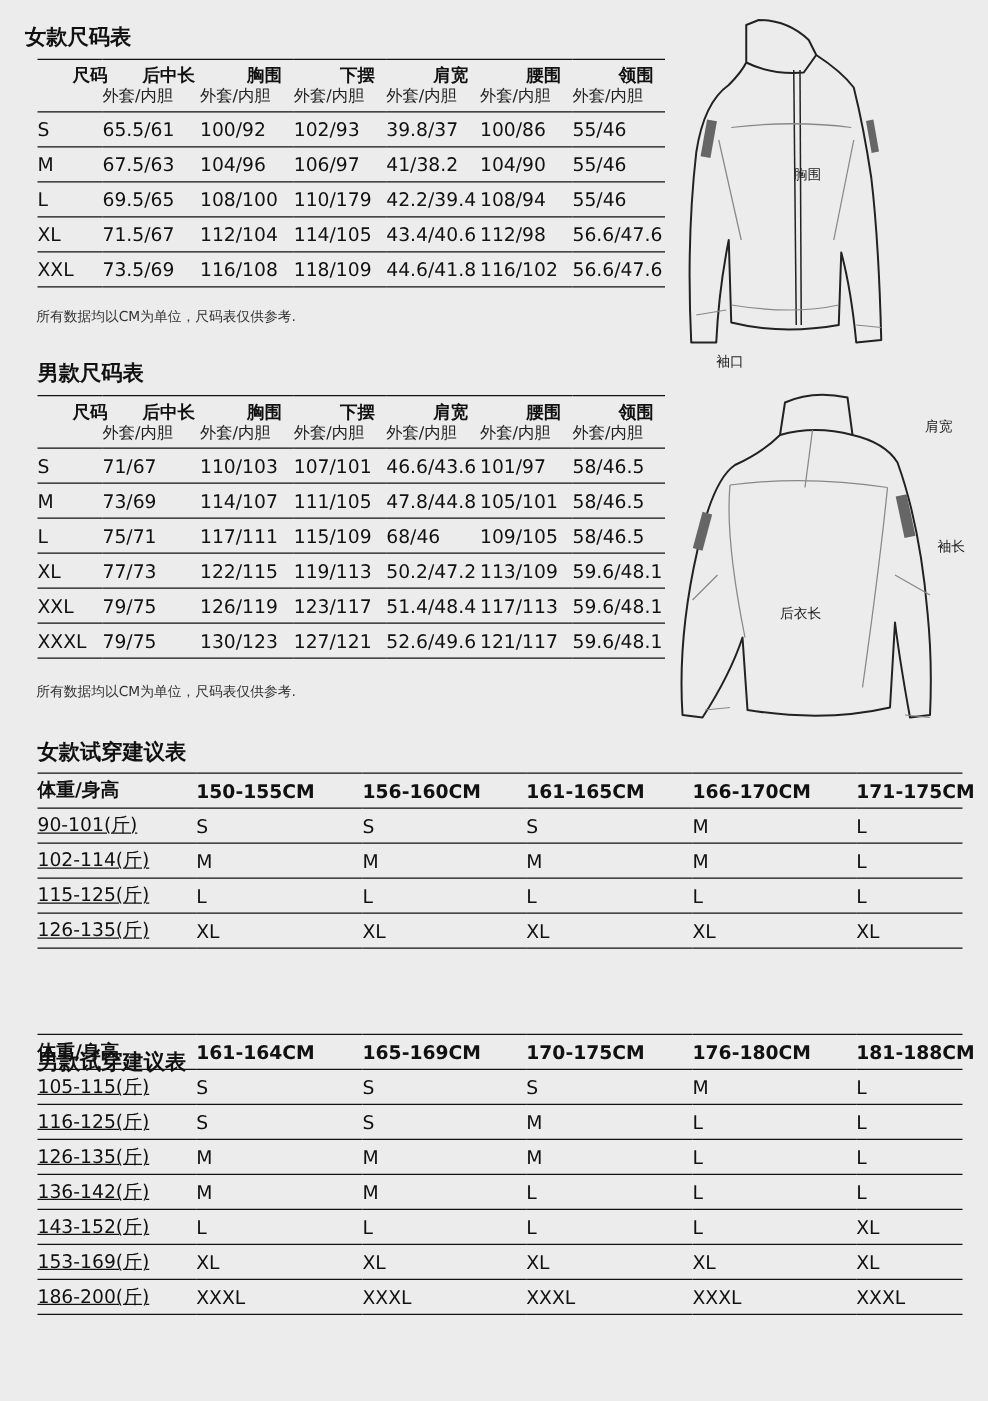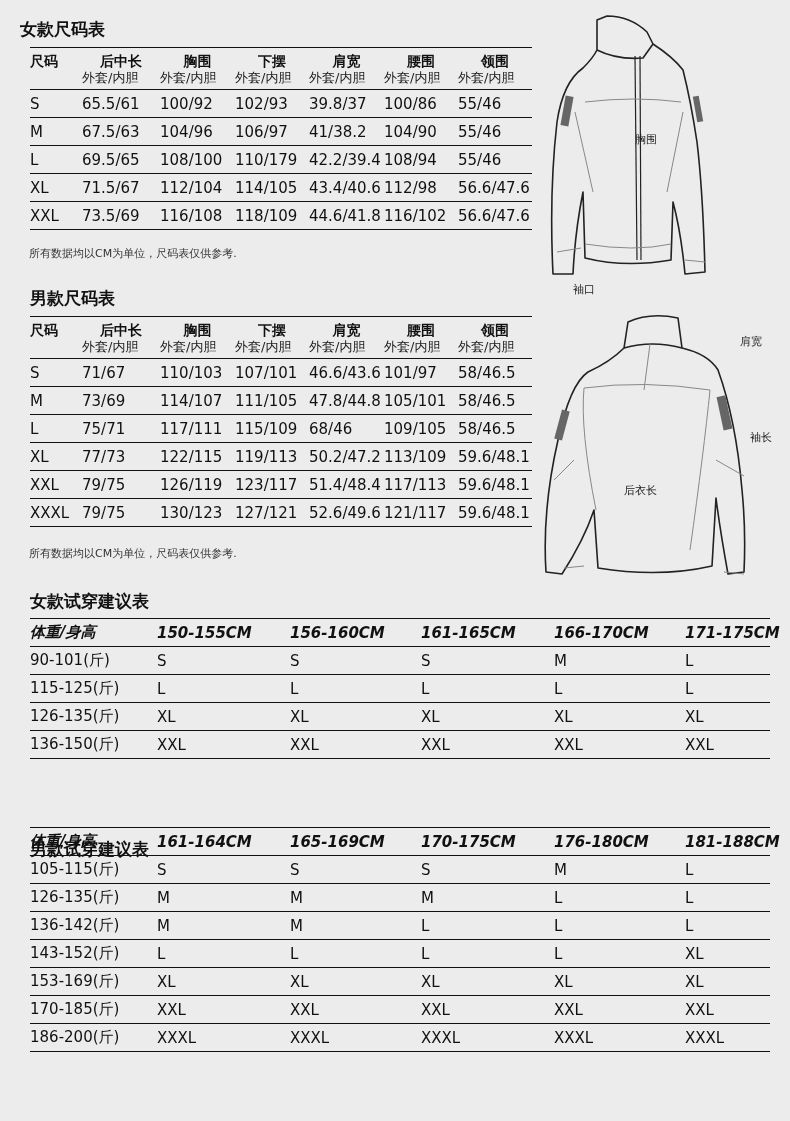--- a/index.html
+++ b/index.html
@@ -4,30 +4,30 @@
 <style>
   html, body { margin:0; padding:0; }
   body { width:790px; height:1121px; background:#ececec; color:#111; font-family:"DejaVu Sans","Liberation Sans",sans-serif; position:relative; overflow:hidden; }
   .abs { position:absolute; }
   .title { font-size:17px; font-weight:bold; color:#111; }
   .note { font-size:11px; color:#333; }
   table { border-collapse:collapse; position:absolute; table-layout:fixed; }
   .sz td, .sz th { padding:0; text-align:left; white-space:nowrap; }
   .sz thead tr { border-top:1.5px solid #111; border-bottom:1.5px solid #111; }
   .sz th { font-weight:bold; font-size:14px; vertical-align:top; padding-top:5px; height:42px; box-sizing:border-box; }
-  .sz th .main { display:block; text-align:center; line-height:16px; }
+  .sz th .main { display:block; text-align:center; line-height:16px;margin-left:28px; }
   .sz th .sub { display:block; font-weight:normal; font-size:13px; line-height:18px; color:#222; }
   .sz th.first .main { text-align:left; }
   .sz tbody tr { border-bottom:1.5px solid #111; height:28px; }
   .sz td { font-size:15px; color:#111; vertical-align:middle; }
-  .fit thead tr { border-top:1.5px solid #111; border-bottom:1.5px solid #111; height:28px;font-style:italic; }
+  .fit thead tr { border-top:1.5px solid #111; border-bottom:1.5px solid #111; height:28px; }
   .fit th { font-size:15px; font-weight:bold; text-align:left; padding:0; white-space:nowrap; }
   .fit tbody tr { border-bottom:1.5px solid #111; height:28px; }
   .fit td { font-size:15px; padding:0; white-space:nowrap; }
-  .fit td.w { text-decoration-thickness:1px; }
+  .fit td.w { text-decoration:underline; text-decoration-thickness:1px; }
   .jacket-label { font-size:11px; color:#222; position:absolute; }
 </style>
 </head>
 <body>
 
 <div class="abs title" style="left:20px;top:18px;">女款尺码表</div>
 <table class="sz" id="wsz" style="left:30px;top:47px;width:502px;">
   <colgroup>
       <col style="width:52px">
       <col style="width:78px">
@@ -291,42 +291,42 @@
   <tbody>
       <tr>
         <td class="w">90-101(斤)</td>
         <td>S</td>
         <td>S</td>
         <td>S</td>
         <td>M</td>
         <td>L</td>
       </tr>
       <tr>
+        <td class="w">102-114(斤)</td>
+        <td>M</td>
+        <td>M</td>
+        <td>M</td>
+        <td>M</td>
+        <td>L</td>
+      </tr>
+      <tr>
         <td class="w">115-125(斤)</td>
         <td>L</td>
         <td>L</td>
         <td>L</td>
         <td>L</td>
         <td>L</td>
       </tr>
       <tr>
         <td class="w">126-135(斤)</td>
         <td>XL</td>
         <td>XL</td>
         <td>XL</td>
         <td>XL</td>
         <td>XL</td>
-      </tr>
-      <tr>
-        <td class="w">136-150(斤)</td>
-        <td>XXL</td>
-        <td>XXL</td>
-        <td>XXL</td>
-        <td>XXL</td>
-        <td>XXL</td>
       </tr>
     </tbody>
 </table>
 
 <div class="abs title" style="left:30px;top:838px;">男款试穿建议表</div>
 <table class="fit" id="mfit" style="left:30px;top:827px;width:740px;">
   <colgroup>
       <col style="width:127px">
       <col style="width:133px">
       <col style="width:131px">
@@ -347,20 +347,28 @@
   <tbody>
       <tr>
         <td class="w">105-115(斤)</td>
         <td>S</td>
         <td>S</td>
         <td>S</td>
         <td>M</td>
         <td>L</td>
       </tr>
       <tr>
+        <td class="w">116-125(斤)</td>
+        <td>S</td>
+        <td>S</td>
+        <td>M</td>
+        <td>L</td>
+        <td>L</td>
+      </tr>
+      <tr>
         <td class="w">126-135(斤)</td>
         <td>M</td>
         <td>M</td>
         <td>M</td>
         <td>L</td>
         <td>L</td>
       </tr>
       <tr>
         <td class="w">136-142(斤)</td>
         <td>M</td>
@@ -377,28 +385,20 @@
         <td>L</td>
         <td>XL</td>
       </tr>
       <tr>
         <td class="w">153-169(斤)</td>
         <td>XL</td>
         <td>XL</td>
         <td>XL</td>
         <td>XL</td>
         <td>XL</td>
-      </tr>
-      <tr>
-        <td class="w">170-185(斤)</td>
-        <td>XXL</td>
-        <td>XXL</td>
-        <td>XXL</td>
-        <td>XXL</td>
-        <td>XXL</td>
       </tr>
       <tr>
         <td class="w">186-200(斤)</td>
         <td>XXXL</td>
         <td>XXXL</td>
         <td>XXXL</td>
         <td>XXXL</td>
         <td>XXXL</td>
       </tr>
     </tbody>

